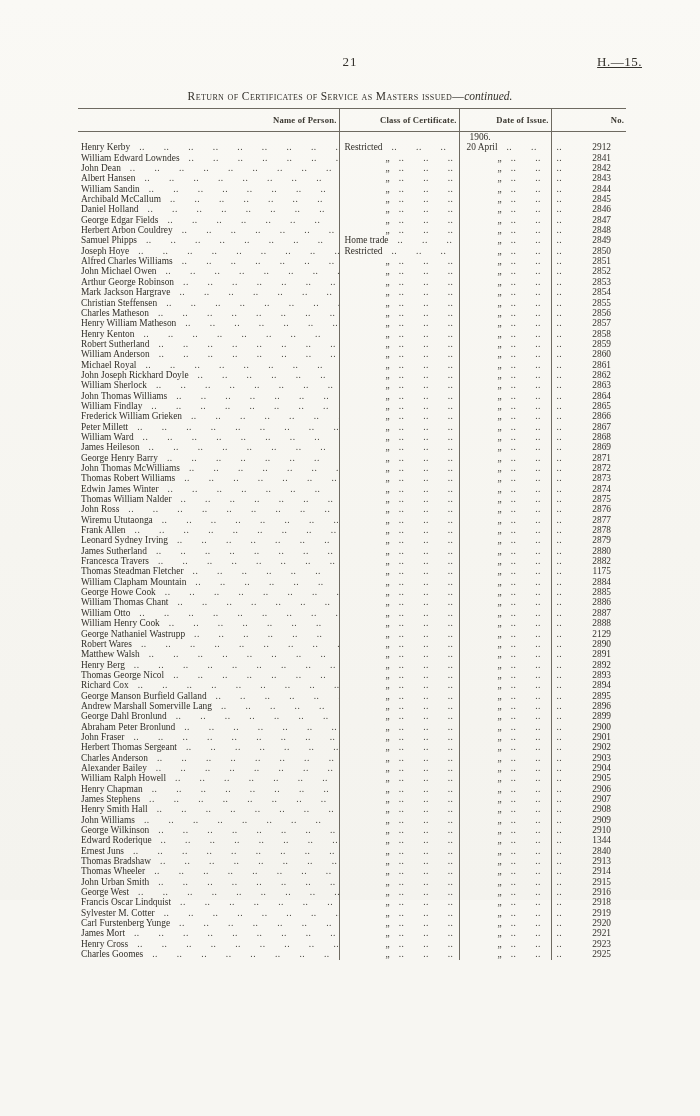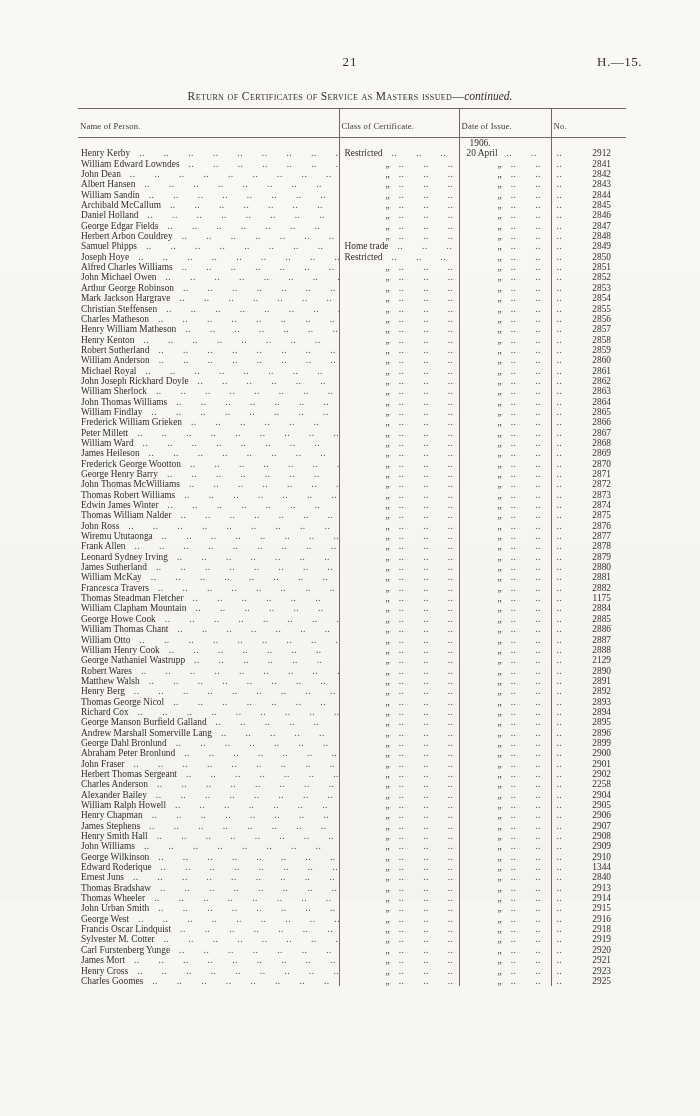--- a/index.html
+++ b/index.html
@@ -14,41 +14,41 @@
     position:relative; width:700px; height:900px;
     background:linear-gradient(180deg,#faf9f5 0%, #f6f5f0 60%, #f4f3ee 100%);
   }
   .page-head { position:absolute; top:54px; left:0; width:100%; height:16px; }
   .page-num {
     position:absolute; left:0; right:0; text-align:center;
     font-size:13px; letter-spacing:1px; color:#34312b;
   }
   .head-right {
     position:absolute; right:58px; top:0;
-    font-size:13px; letter-spacing:0.5px; color:#34312b;
+    font-size:13px; letter-spacing:0.5px; color:#34312b;text-decoration:underline;
   }
   .title {
     position:absolute; top:90px; left:0; width:100%;
     text-align:center; font-size:11.5px; color:#33302a;
   }
   .title .sc { font-variant:small-caps; letter-spacing:0.4px; }
   .title .cont { font-style:italic; }
 
   table.cert-table {
     position:absolute; top:108px; left:78px; width:548px;
     border-collapse:collapse; table-layout:fixed;
   }
   col.c1 { width:261px; } col.c2 { width:120px; }
   col.c3 { width:92px; }  col.c4 { width:75px; }
 
   thead th {
     border-top:1px solid #6e6a61;
     border-bottom:1px solid #6e6a61;
-    font-weight:normal; font-size:8.6px; color:#3b3831;
-    padding:12px 2px 6px; text-align:left;
+    font-weight:bold; font-size:8.6px; color:#3b3831;
+    padding:6px 2px 6px; text-align:right;
     letter-spacing:0.2px;
   }
   th + th, td + td { border-left:1px solid #6e6a61; }
 
   tbody td {
     font-size:9.4px; line-height:10.35px; height:10.35px;
     vertical-align:bottom; overflow:hidden; white-space:nowrap;
     padding:0; color:#33302a;
   }
   .cellwrap { display:flex; align-items:baseline; overflow:hidden; }
@@ -927,47 +927,20 @@
       </div>
     </td>
     <td class="c-no">
       <div class="cellwrap">
         <span class="leader-no"></span>
         <span class="num">2869</span>
       </div>
     </td>
   </tr>
 
-  <tr>
-    <td class="c-name">
-      <div class="cellwrap">
-        <span class="nm">Frederick George Wootton</span>
-        <span class="leader"></span>
-      </div>
-    </td>
-    <td class="c-class">
-      <div class="cellwrap">
-        <span class="val ditto">„</span>
-        <span class="leader"></span>
-      </div>
-    </td>
-    <td class="c-date">
-
-      <div class="cellwrap">
-        <span class="val ditto">„</span>
-        <span class="leader"></span>
-      </div>
-    </td>
-    <td class="c-no">
-      <div class="cellwrap">
-        <span class="leader-no"></span>
-        <span class="num">2870</span>
-      </div>
-    </td>
-  </tr>
 
   <tr>
     <td class="c-name">
       <div class="cellwrap">
         <span class="nm">George Henry Barry</span>
         <span class="leader"></span>
       </div>
     </td>
     <td class="c-class">
       <div class="cellwrap">
@@ -1235,47 +1208,20 @@
       </div>
     </td>
     <td class="c-no">
       <div class="cellwrap">
         <span class="leader-no"></span>
         <span class="num">2880</span>
       </div>
     </td>
   </tr>
 
-  <tr>
-    <td class="c-name">
-      <div class="cellwrap">
-        <span class="nm">William McKay</span>
-        <span class="leader"></span>
-      </div>
-    </td>
-    <td class="c-class">
-      <div class="cellwrap">
-        <span class="val ditto">„</span>
-        <span class="leader"></span>
-      </div>
-    </td>
-    <td class="c-date">
-
-      <div class="cellwrap">
-        <span class="val ditto">„</span>
-        <span class="leader"></span>
-      </div>
-    </td>
-    <td class="c-no">
-      <div class="cellwrap">
-        <span class="leader-no"></span>
-        <span class="num">2881</span>
-      </div>
-    </td>
-  </tr>
 
   <tr>
     <td class="c-name">
       <div class="cellwrap">
         <span class="nm">Francesca Travers</span>
         <span class="leader"></span>
       </div>
     </td>
     <td class="c-class">
       <div class="cellwrap">
@@ -1820,21 +1766,21 @@
     <td class="c-date">
 
       <div class="cellwrap">
         <span class="val ditto">„</span>
         <span class="leader"></span>
       </div>
     </td>
     <td class="c-no">
       <div class="cellwrap">
         <span class="leader-no"></span>
-        <span class="num">2258</span>
+        <span class="num">2903</span>
       </div>
     </td>
   </tr>
 
   <tr>
     <td class="c-name">
       <div class="cellwrap">
         <span class="nm">Alexander Bailey</span>
         <span class="leader"></span>
       </div>

